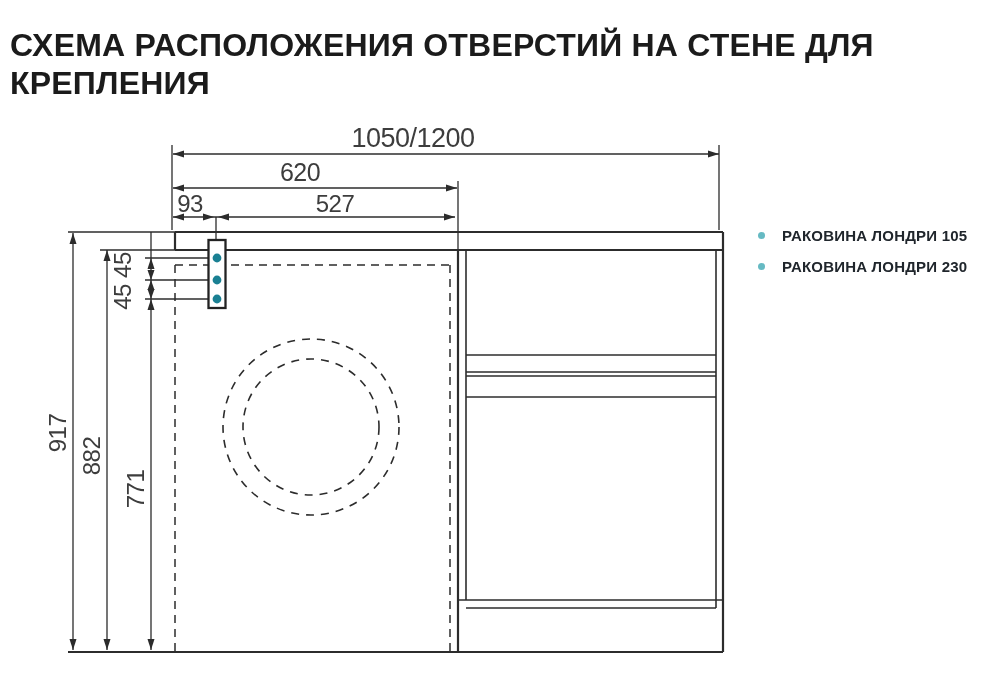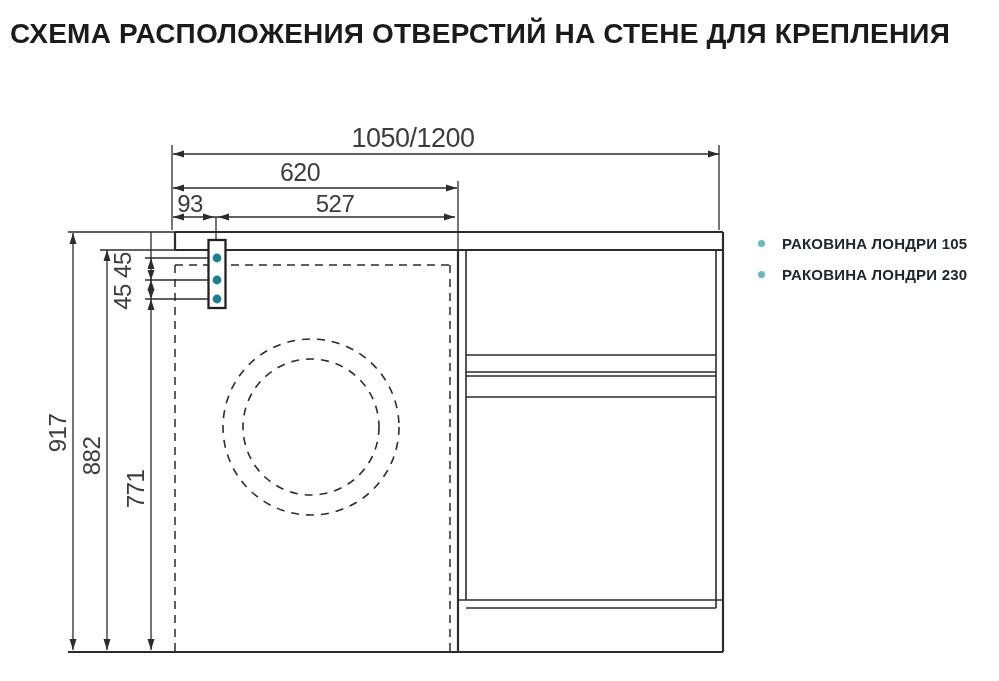--- a/index.html
+++ b/index.html
@@ -1,36 +1,36 @@
 <!DOCTYPE html>
 <html><head>
 <meta charset="utf-8">
 <style>
   html,body{margin:0;padding:0;background:#ffffff;}
   .stage{position:relative;width:999px;height:681px;background:#fff;overflow:hidden;
          font-family:"Liberation Sans", sans-serif;}
   
-  .title{position:absolute;left:10px;top:15px;width:960px;
-         font-size:28px;font-weight:bold;line-height:38px;color:#1b1b1b;letter-spacing:.2px;}
+  .title{position:absolute;left:10px;top:26px;width:960px;
+         font-size:32px;font-weight:bold;line-height:38px;color:#1b1b1b;letter-spacing:.2px;}
   .title .u-spell{text-decoration:underline wavy #d93025 1px;text-underline-offset:4px;}
   
   .draw{position:absolute;left:0;top:0;}
   .ln{stroke:#2c2c2c;fill:none;}
   .thin{stroke-width:1.3;}
   .mid{stroke-width:1.6;}
   .thick{stroke-width:2.2;}
   .dash{stroke:#2c2c2c;fill:none;stroke-width:1.5;stroke-dasharray:8 6;}
   .dashc{stroke:#2c2c2c;fill:none;stroke-width:1.6;stroke-dasharray:8 7;}
   .arr{fill:#2c2c2c;stroke:none;}
   .dim{fill:#3d3d3d;font-family:"Liberation Sans",sans-serif;letter-spacing:-.5px;}
   .dim-lg{font-size:27px;}
   .dim-md{font-size:25px;}
   .dim-sm{font-size:24px;}
   
-  .legend{position:absolute;left:758px;top:228px;}
+  .legend{position:absolute;left:758px;top:220px;}
   .legend-item{display:flex;align-items:center;height:31px;}
   .bullet{width:7px;height:7px;border-radius:50%;background:#66bac3;flex:0 0 auto;}
   .legend-label{margin-left:17px;font-size:15px;font-weight:bold;color:#20262c;
                 letter-spacing:.2px;white-space:nowrap;}
 </style>
 </head>
 <body>
 
 <div class="stage">
 

